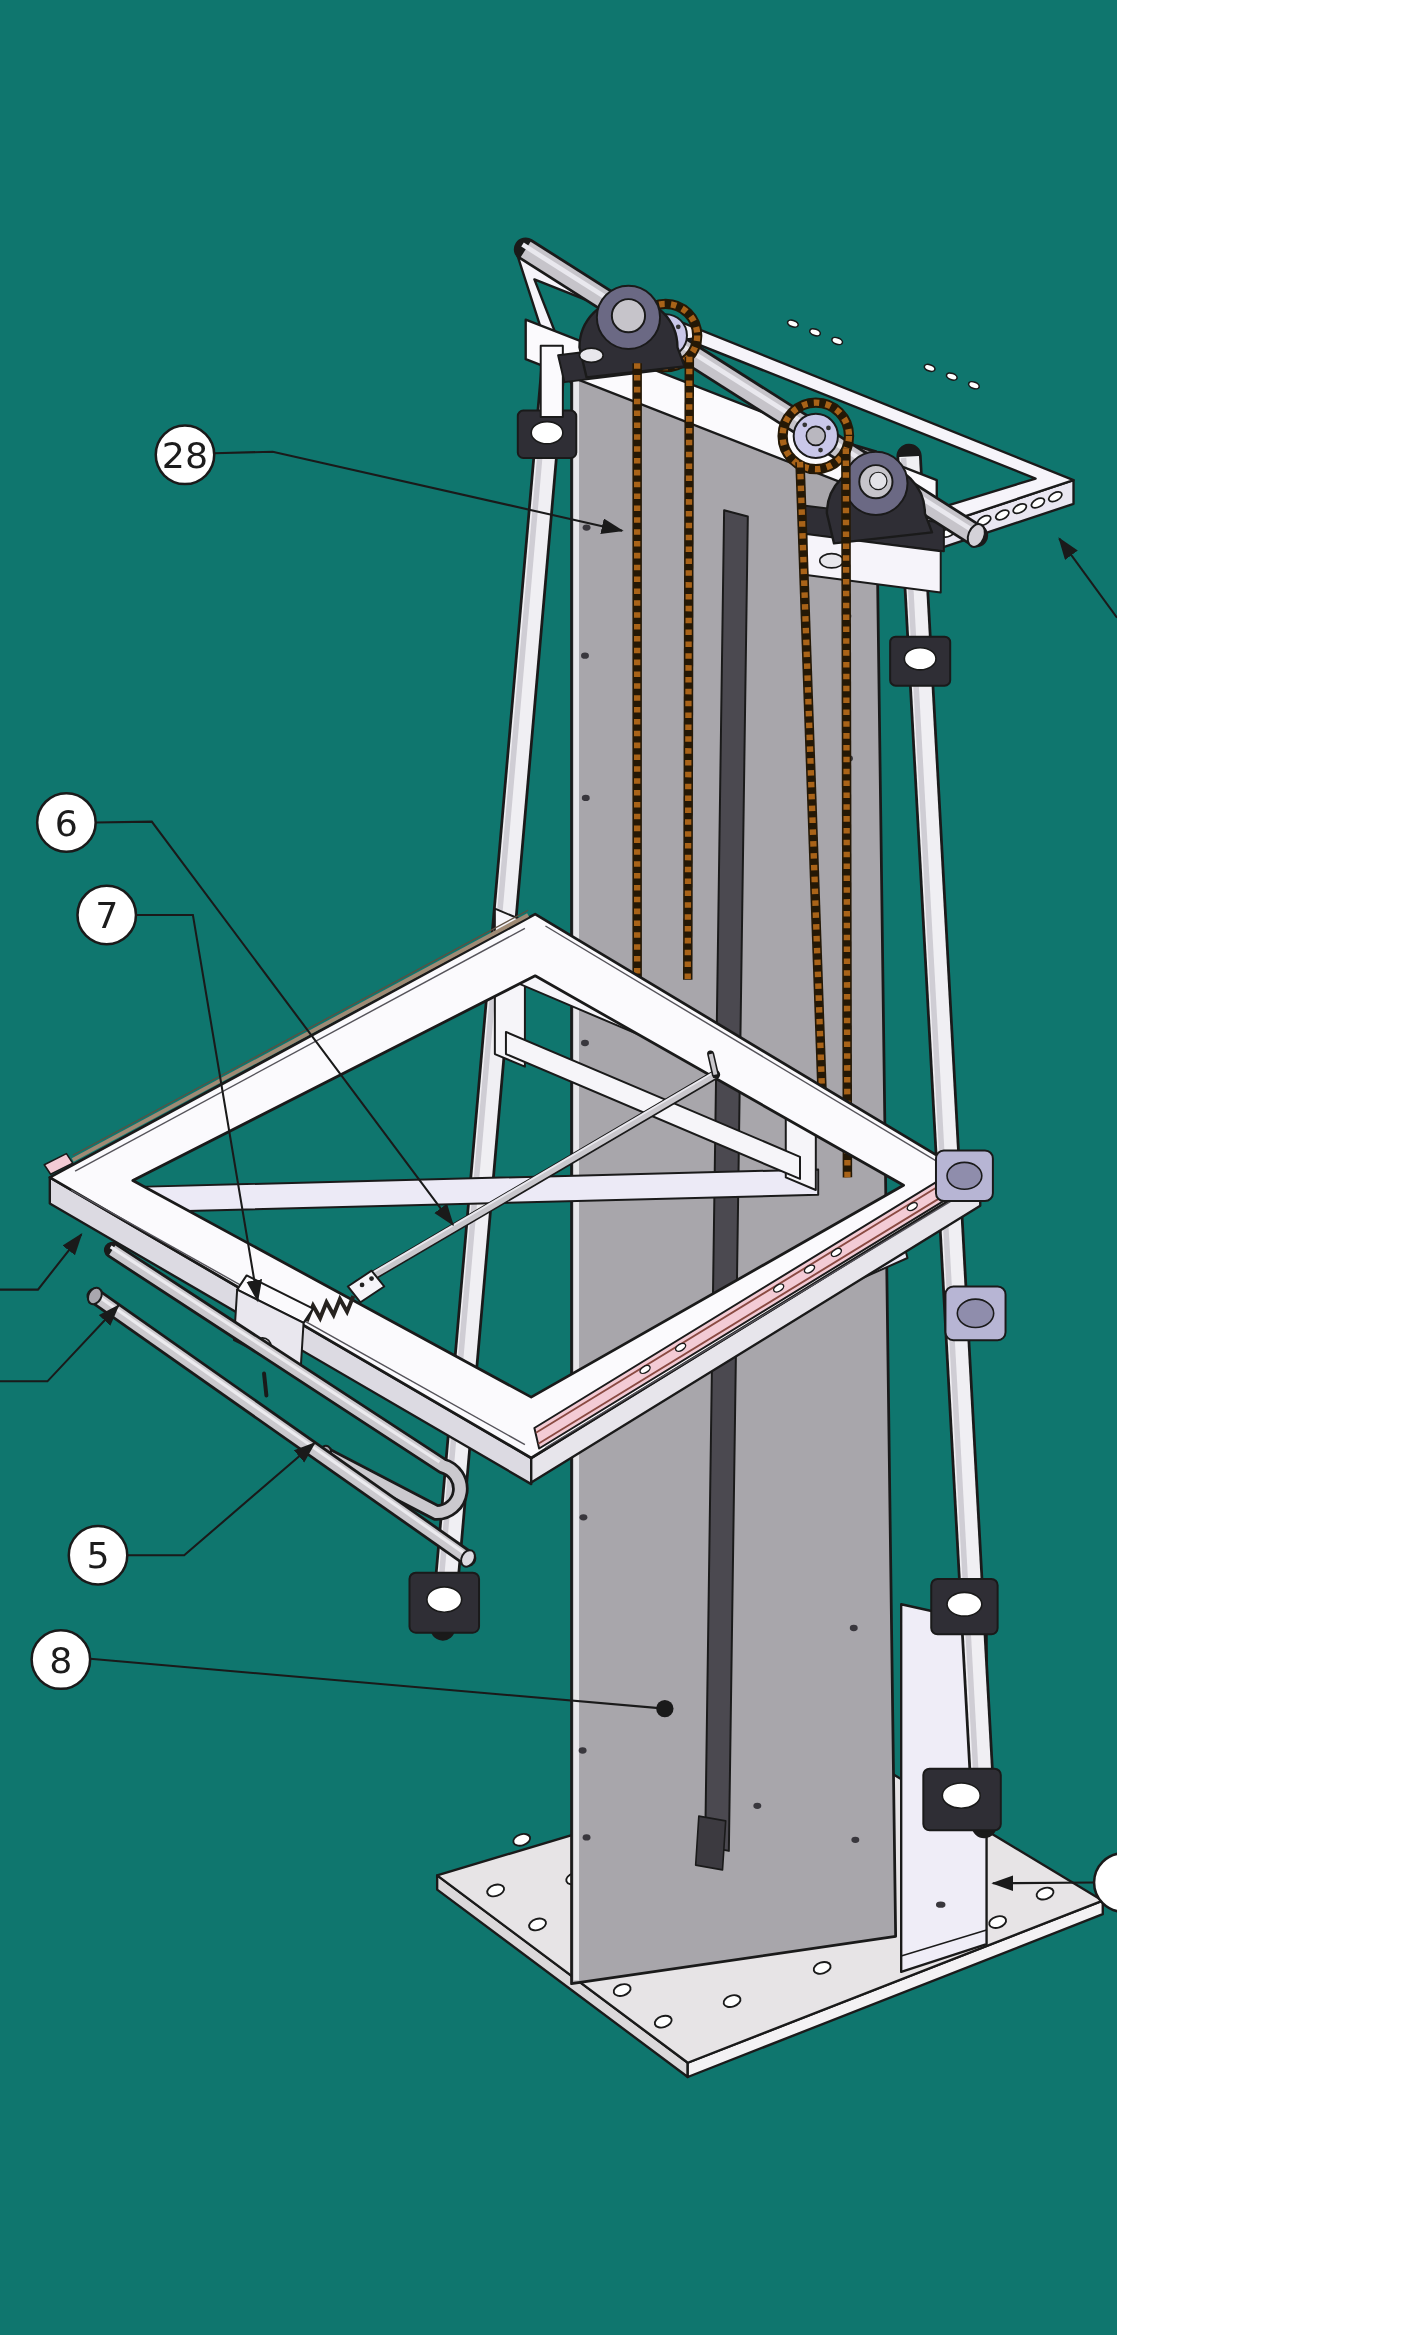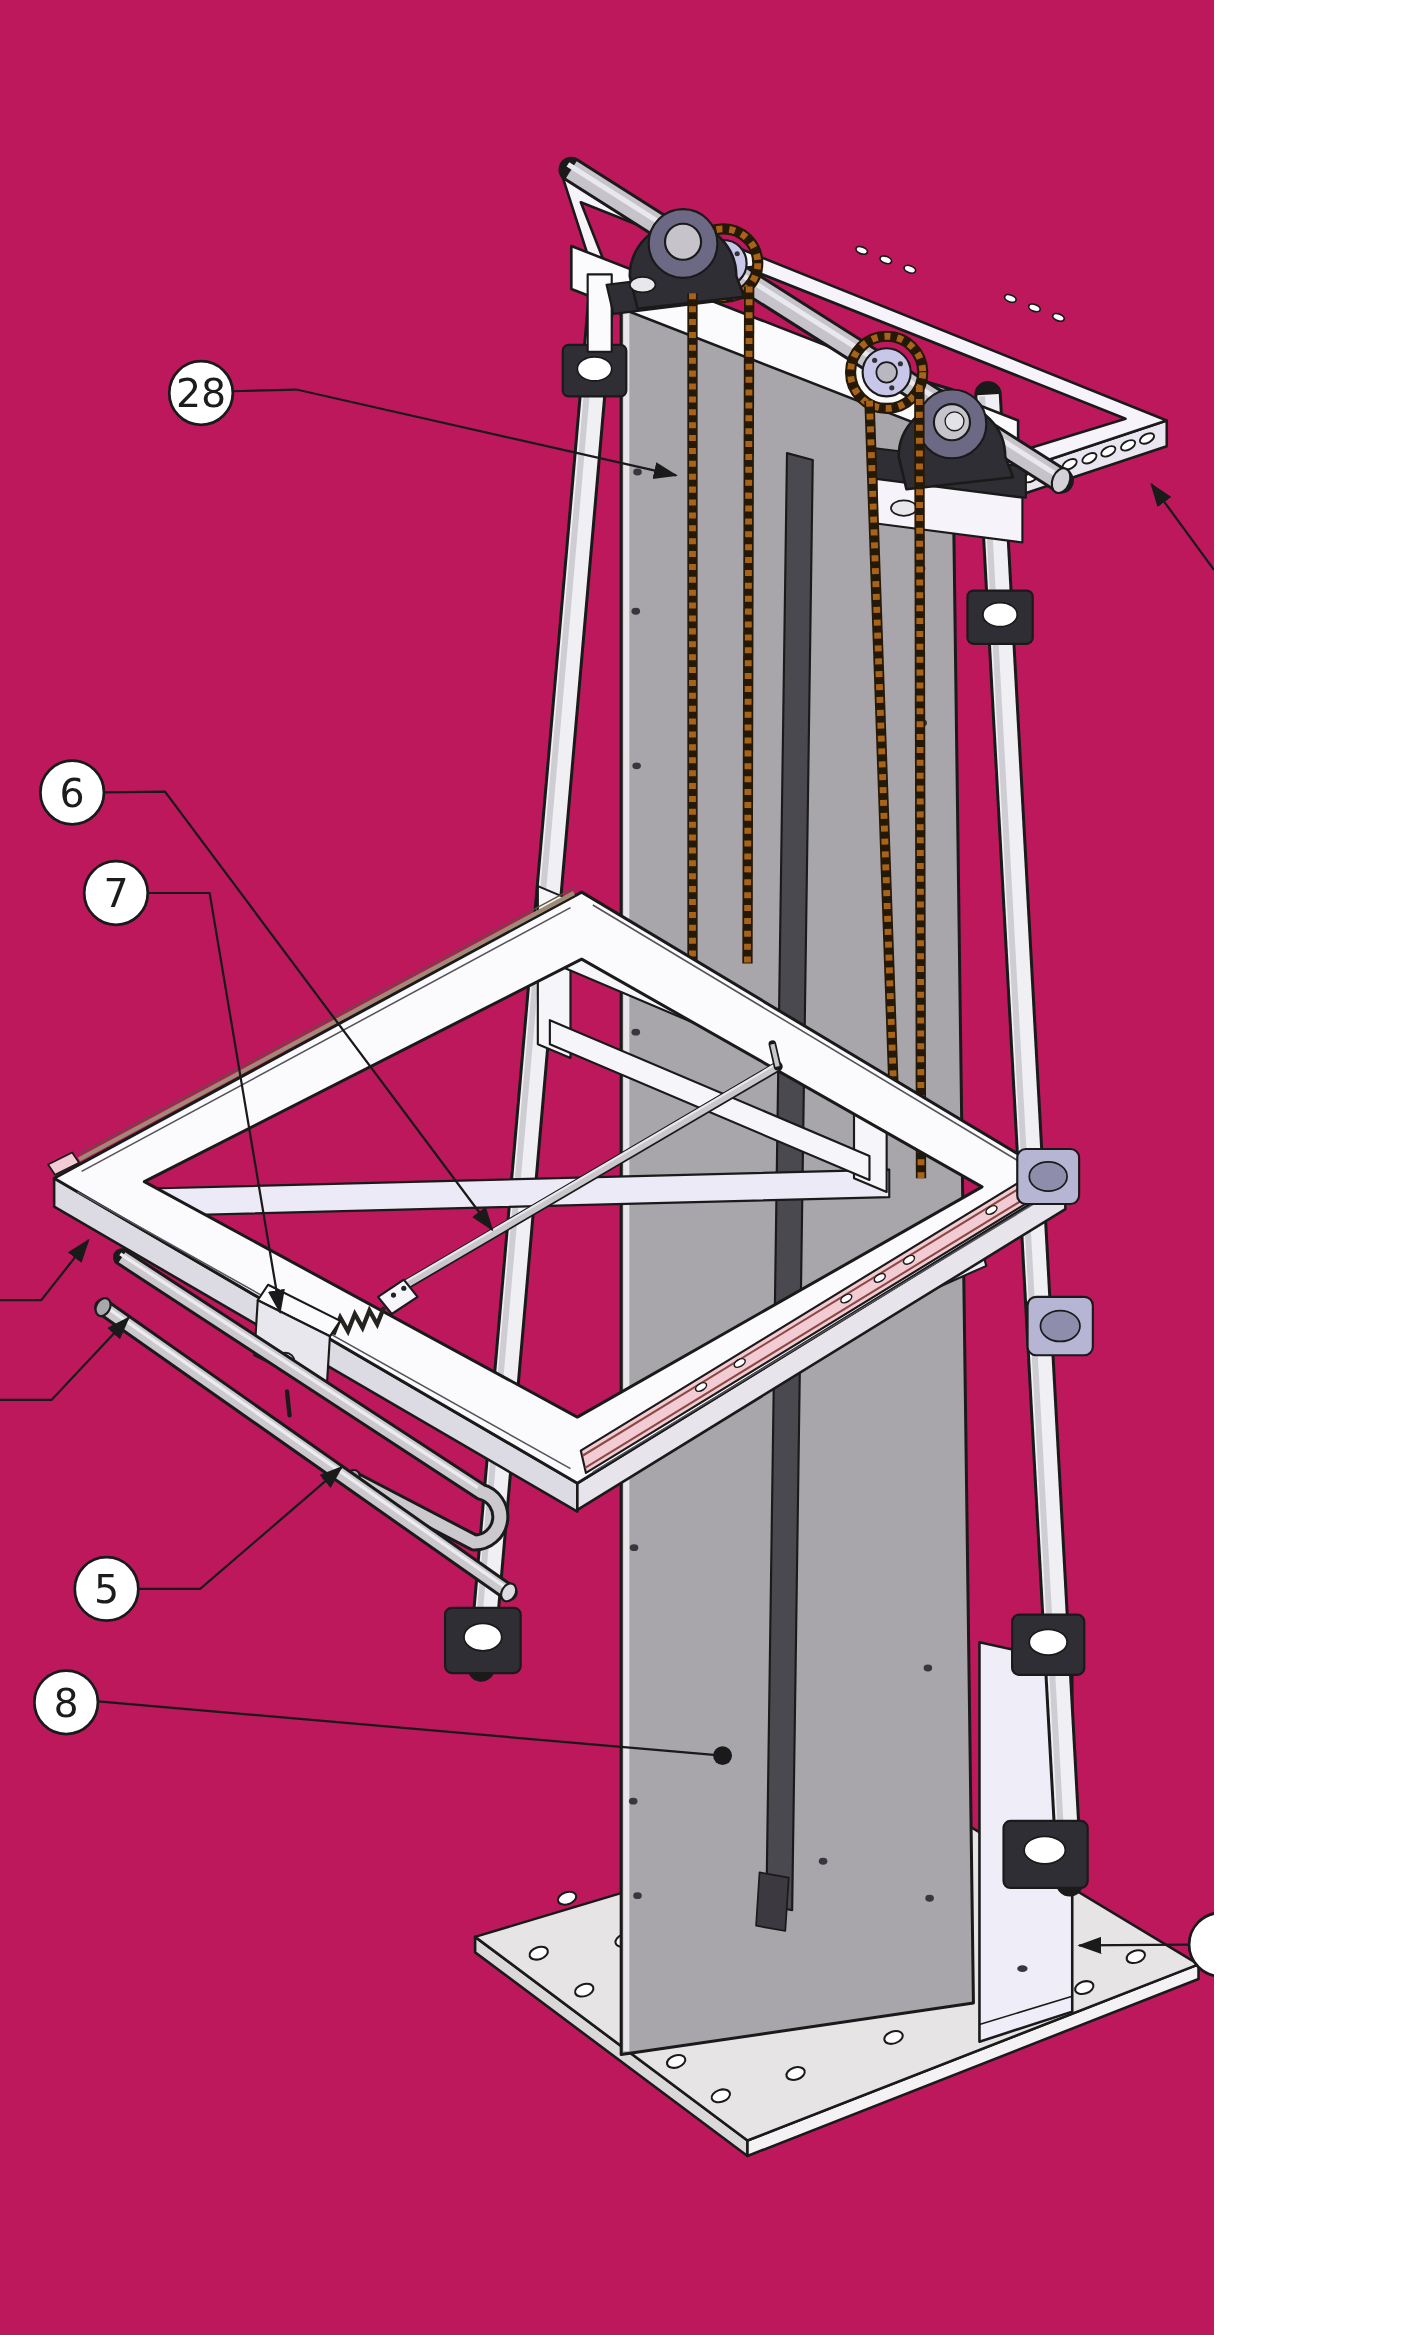--- a/index.html
+++ b/index.html
@@ -1,16 +1,16 @@
 <!DOCTYPE html>
 <html><head>
 <meta charset="utf-8">
 <style>
   html,body{margin:0;padding:0;background:#ffffff;}
-  .stage{position:relative;width:1214px;height:2335px;background:#be185d;overflow:hidden;
+  .stage{position:relative;width:1117px;height:2335px;background:#0f766e;overflow:hidden;
          font-family:"DejaVu Sans","Liberation Sans",sans-serif;}
   svg{display:block;width:100%;height:100%;}
   .balloon-label{font-family:"DejaVu Sans","Liberation Sans",sans-serif;font-size:46px;fill:#1c1c1c;}
   .outline{stroke:#1a1a1a;stroke-linejoin:round;stroke-linecap:round;}
 </style>
 </head>
 <body>
 
 <div class="stage">
 <svg viewBox="0 0 1413 2335" xmlns="http://www.w3.org/2000/svg">

